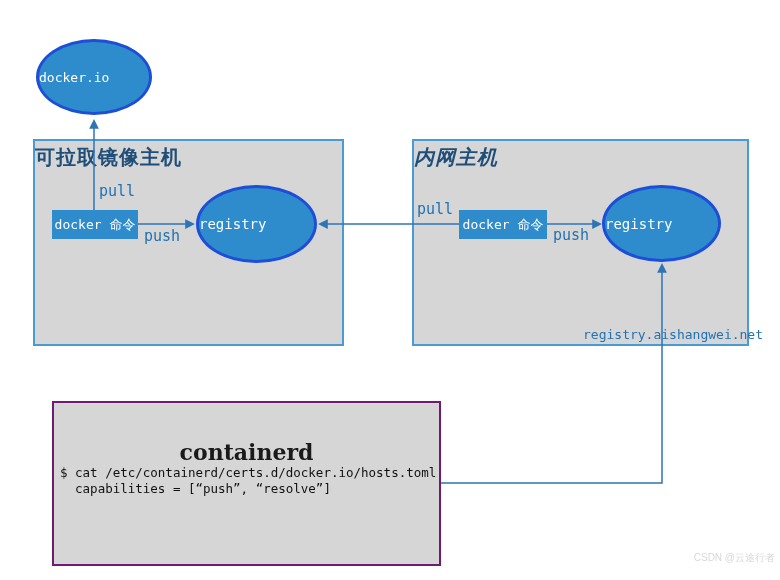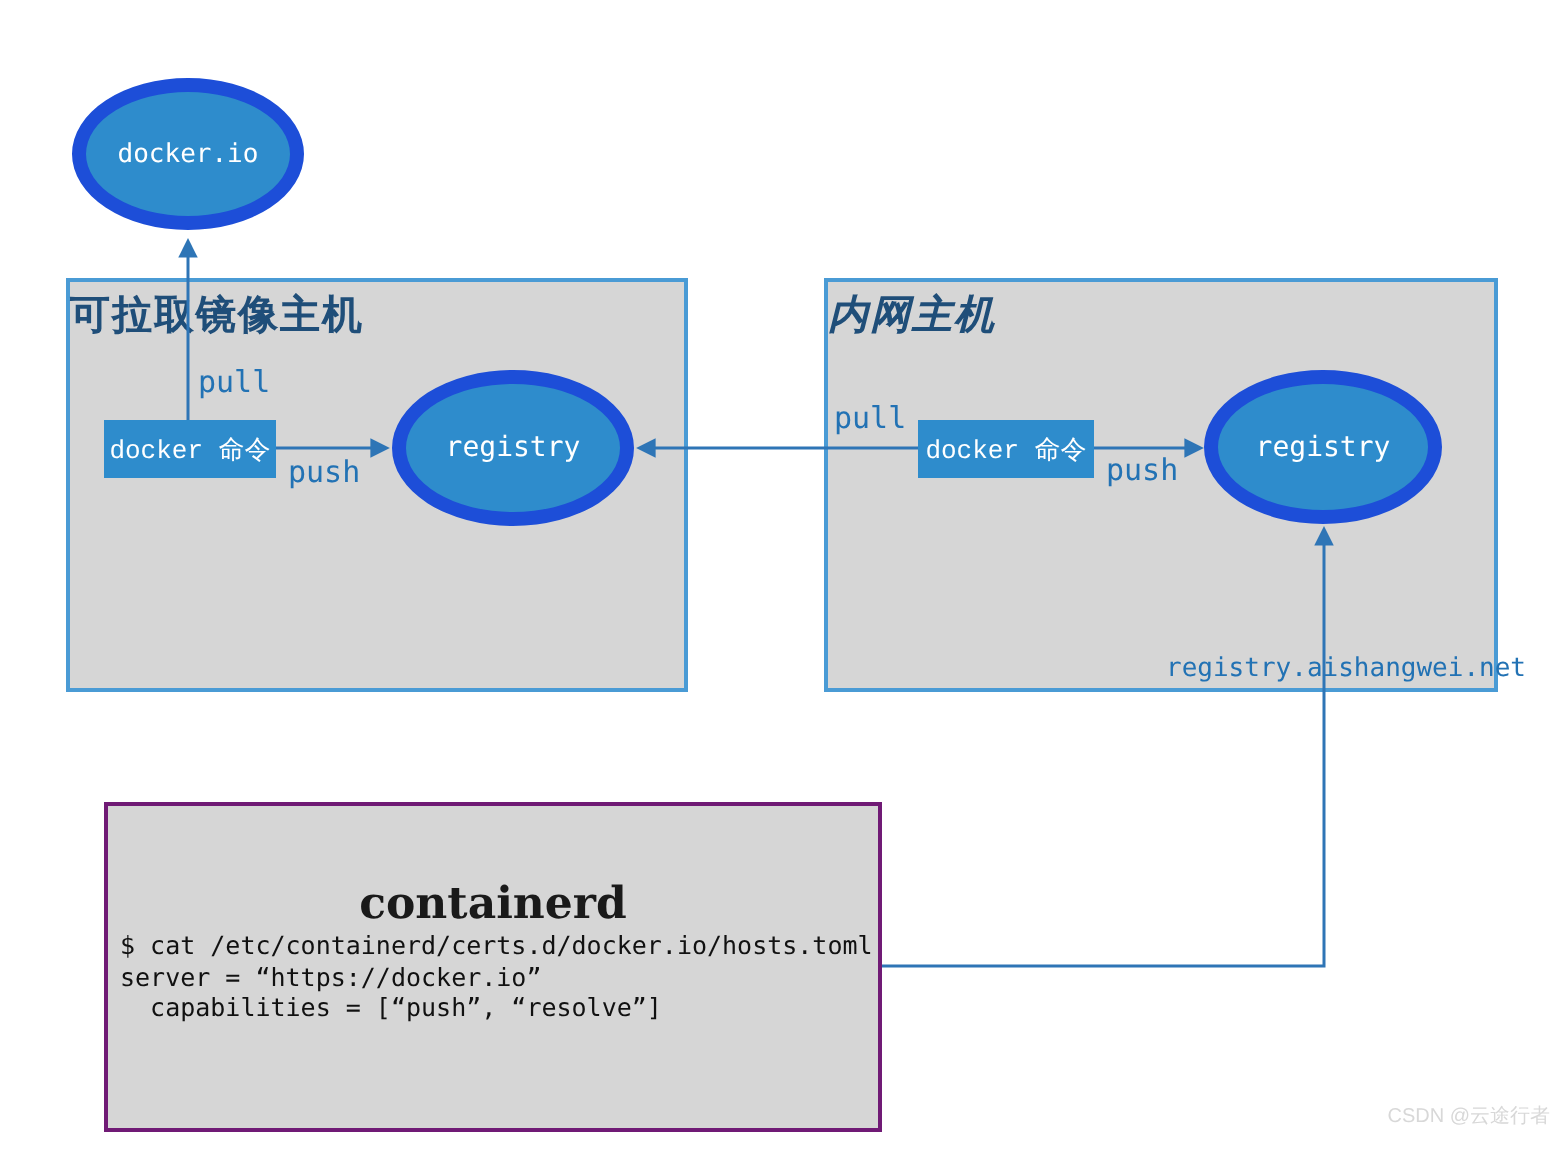--- a/index.html
+++ b/index.html
@@ -49,43 +49,42 @@
     left: 6px; top: 62px;
     font-size: 12.5px;
     line-height: 15.5px;
     color: #111111;
   }
   .code-line { white-space: pre; }
   
   .ellipse {
     position: absolute;
     background: #2e8ccc;
-    border: 7px solid #1d4ed8;
+    border: 3px solid #1d4ed8;
     border-radius: 50%;
     box-sizing: border-box;
     display: flex;
     align-items: center;
-    justify-content: center;
+    justify-content: flex-start;
     color: #ffffff;
     font-size: 14px;
   }
   .ellipse.dockerio       { left: 36px;  top: 39px;  width: 116px; height: 76px; font-size: 13px; }
   .ellipse.registry-left  { left: 196px; top: 185px; width: 121px; height: 78px; }
   .ellipse.registry-right { left: 602px; top: 185px; width: 119px; height: 77px; }
   
   .cmd-box {
     position: absolute;
     background: #2e8ccc;
     color: #ffffff;
     font-size: 13px;
     display: flex;
     align-items: center;
     justify-content: center;
     white-space: nowrap;
-    font-family: Liberation Mono, monospace;
   }
   .cmd-box.left  { left: 52px;  top: 210px; width: 86px; height: 29px; }
   .cmd-box.right { left: 459px; top: 210px; width: 88px; height: 29px; }
   
   svg.connectors {
     position: absolute;
     left: 0; top: 0;
     width: 780px; height: 580px;
     pointer-events: none;
   }
@@ -127,21 +126,20 @@
   </div>
 
   <div class="host-box right">
     <div class="host-title">内网主机</div>
   </div>
 
   <div class="containerd-box">
     <div class="containerd-title">containerd</div>
     <div class="code">
       <div class="code-line">$ cat /etc/containerd/certs.d/docker.io/hosts.toml</div>
-      <div class="code-line">server = “https://docker.io”</div>
       <div class="code-line">  capabilities = [“push”, “resolve”]</div>
     </div>
   </div>
 
   <div class="ellipse dockerio">
     <span>docker.io</span>
   </div>
 
   <div class="ellipse registry-left">
     <span>registry</span>

